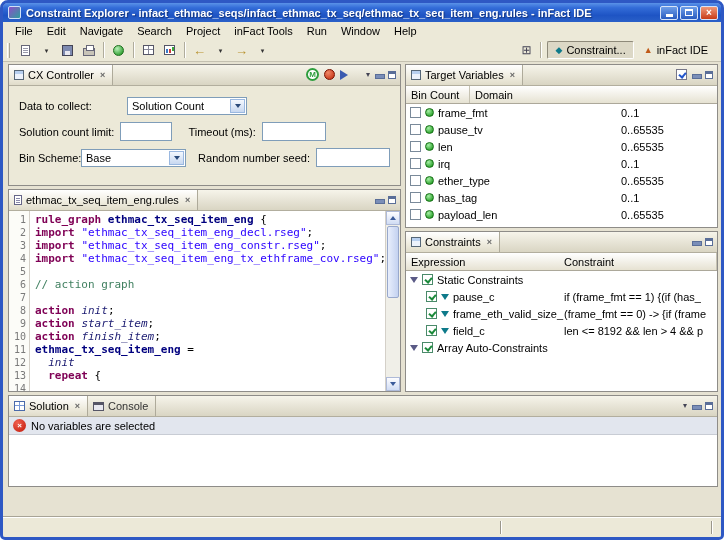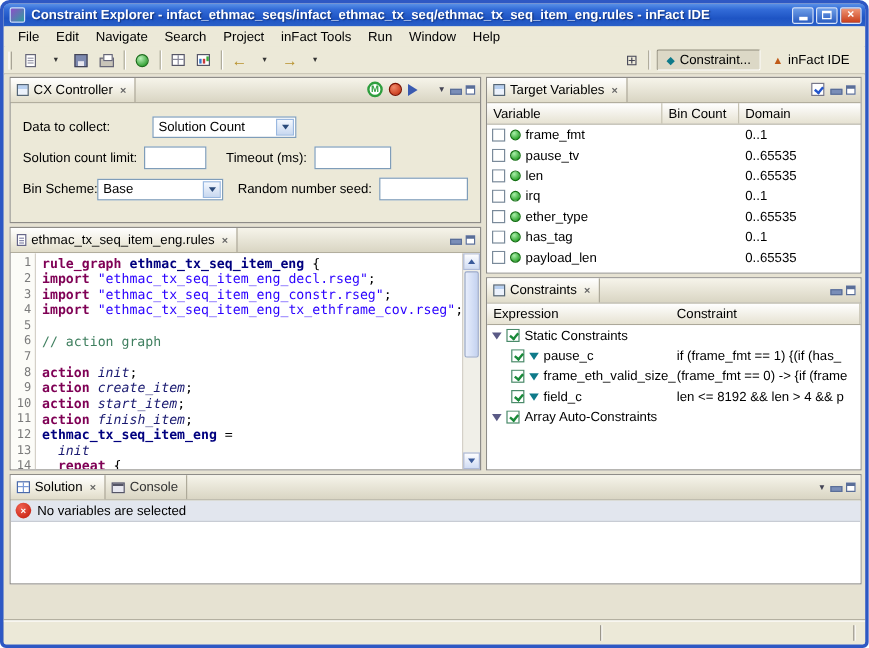--- a/index.html
+++ b/index.html
@@ -320,21 +320,20 @@
           </div>
         <div class="codecol" id="code">
             <div class="cl"><span class="tk-k">rule_graph</span><span class="tk-p"> </span><span class="tk-b">ethmac_tx_seq_item_eng</span><span class="tk-p"> {</span></div>
             <div class="cl"><span class="tk-k">import</span><span class="tk-p"> </span><span class="tk-s">"ethmac_tx_seq_item_eng_decl.rseg"</span><span class="tk-p">;</span></div>
             <div class="cl"><span class="tk-k">import</span><span class="tk-p"> </span><span class="tk-s">"ethmac_tx_seq_item_eng_constr.rseg"</span><span class="tk-p">;</span></div>
             <div class="cl"><span class="tk-k">import</span><span class="tk-p"> </span><span class="tk-s">"ethmac_tx_seq_item_eng_tx_ethframe_cov.rseg"</span><span class="tk-p">;</span></div>
             <div class="cl">&nbsp;</div>
             <div class="cl"><span class="tk-c">// action graph</span></div>
             <div class="cl">&nbsp;</div>
             <div class="cl"><span class="tk-k">action</span><span class="tk-p"> </span><span class="tk-a">init</span><span class="tk-p">;</span></div>
-            <div class="cl"><span class="tk-k">action</span><span class="tk-p"> </span><span class="tk-a">create_item</span><span class="tk-p">;</span></div>
             <div class="cl"><span class="tk-k">action</span><span class="tk-p"> </span><span class="tk-a">start_item</span><span class="tk-p">;</span></div>
             <div class="cl"><span class="tk-k">action</span><span class="tk-p"> </span><span class="tk-a">finish_item</span><span class="tk-p">;</span></div>
             <div class="cl"><span class="tk-b">ethmac_tx_seq_item_eng</span><span class="tk-p"> =</span></div>
             <div class="cl"><span class="tk-p">  </span><span class="tk-a">init</span></div>
             <div class="cl"><span class="tk-p">  </span><span class="tk-k">repeat</span><span class="tk-p"> {</span></div>
           </div>
         <div class="vscroll">
           <div class="sb-btn">
               <span class="sb-up"></span>
             </div>
@@ -353,21 +352,20 @@
           <span>Target Variables</span>
           <span class="tclose">×</span>
         </div>
         <div class="view-tools">
           <span class="ic i-filter"></span>
           <span class="ic v-min"></span>
           <span class="ic v-max"></span>
         </div>
       </div>
       <div class="thead">
-        <span class="th w-var">Variable</span>
         <span class="th w-bin">Bin Count</span>
         <span class="th w-flex">Domain</span>
       </div>
       <div class="tbody" id="tv-rows">
           <div class="trow">
             <span class="td c-var">
               <span class="cb"></span>
               <span class="ic i-ball"></span>
               <span>frame_fmt</span>
             </span>

